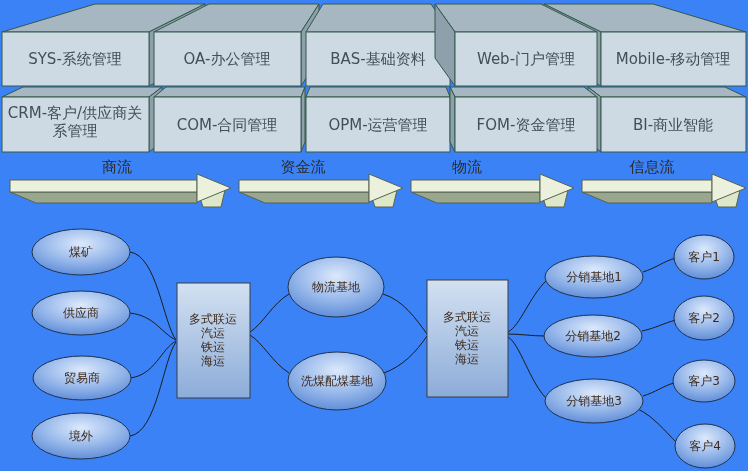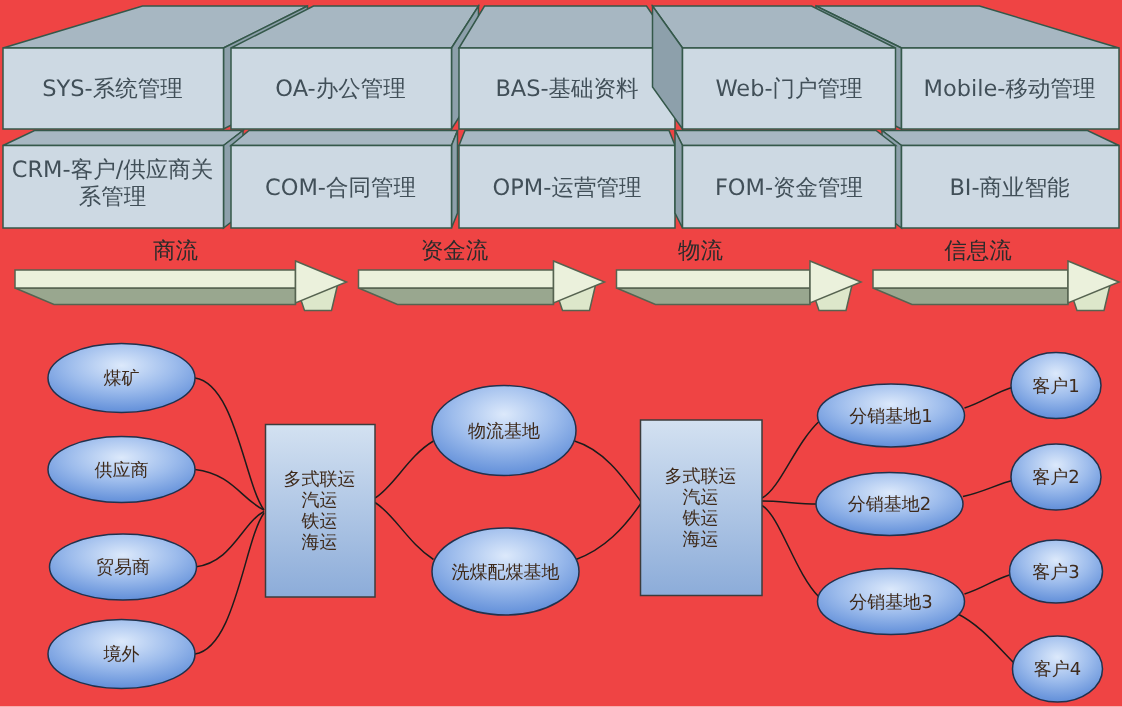--- a/index.html
+++ b/index.html
@@ -1,16 +1,16 @@
 <!DOCTYPE html>
 <html><head>
 <meta charset="utf-8">
 <style>
   html,body{margin:0;padding:0;background:#ffffff;}
-  .stage{position:relative;width:748px;height:471px;background:#ef4444;overflow:hidden;
+  .stage{position:relative;width:748px;height:471px;background:#3b82f6;overflow:hidden;
          font-family:"DejaVu Sans",sans-serif;}
   svg{font-family:"DejaVu Sans",sans-serif;display:block;}
   .boxTop  {fill:#a7b7c2;stroke:#34584a;stroke-width:1;}
   .boxSide {fill:#8da0ab;stroke:#34584a;stroke-width:1;}
   .boxFront{fill:#cdd9e3;stroke:#34584a;stroke-width:1;}
   .boxLabel{fill:#414f58;font-size:15px;text-anchor:middle;}
   .flowLabel{fill:#2b2b2b;font-size:15px;text-anchor:middle;}
   .arrowTop {fill:#ebf1dc;stroke:#566350;stroke-width:1;}
   .arrowSide{fill:#99a78f;stroke:#566350;stroke-width:1;}
   .arrowTail{fill:#dde7ca;stroke:#566350;stroke-width:1;}

